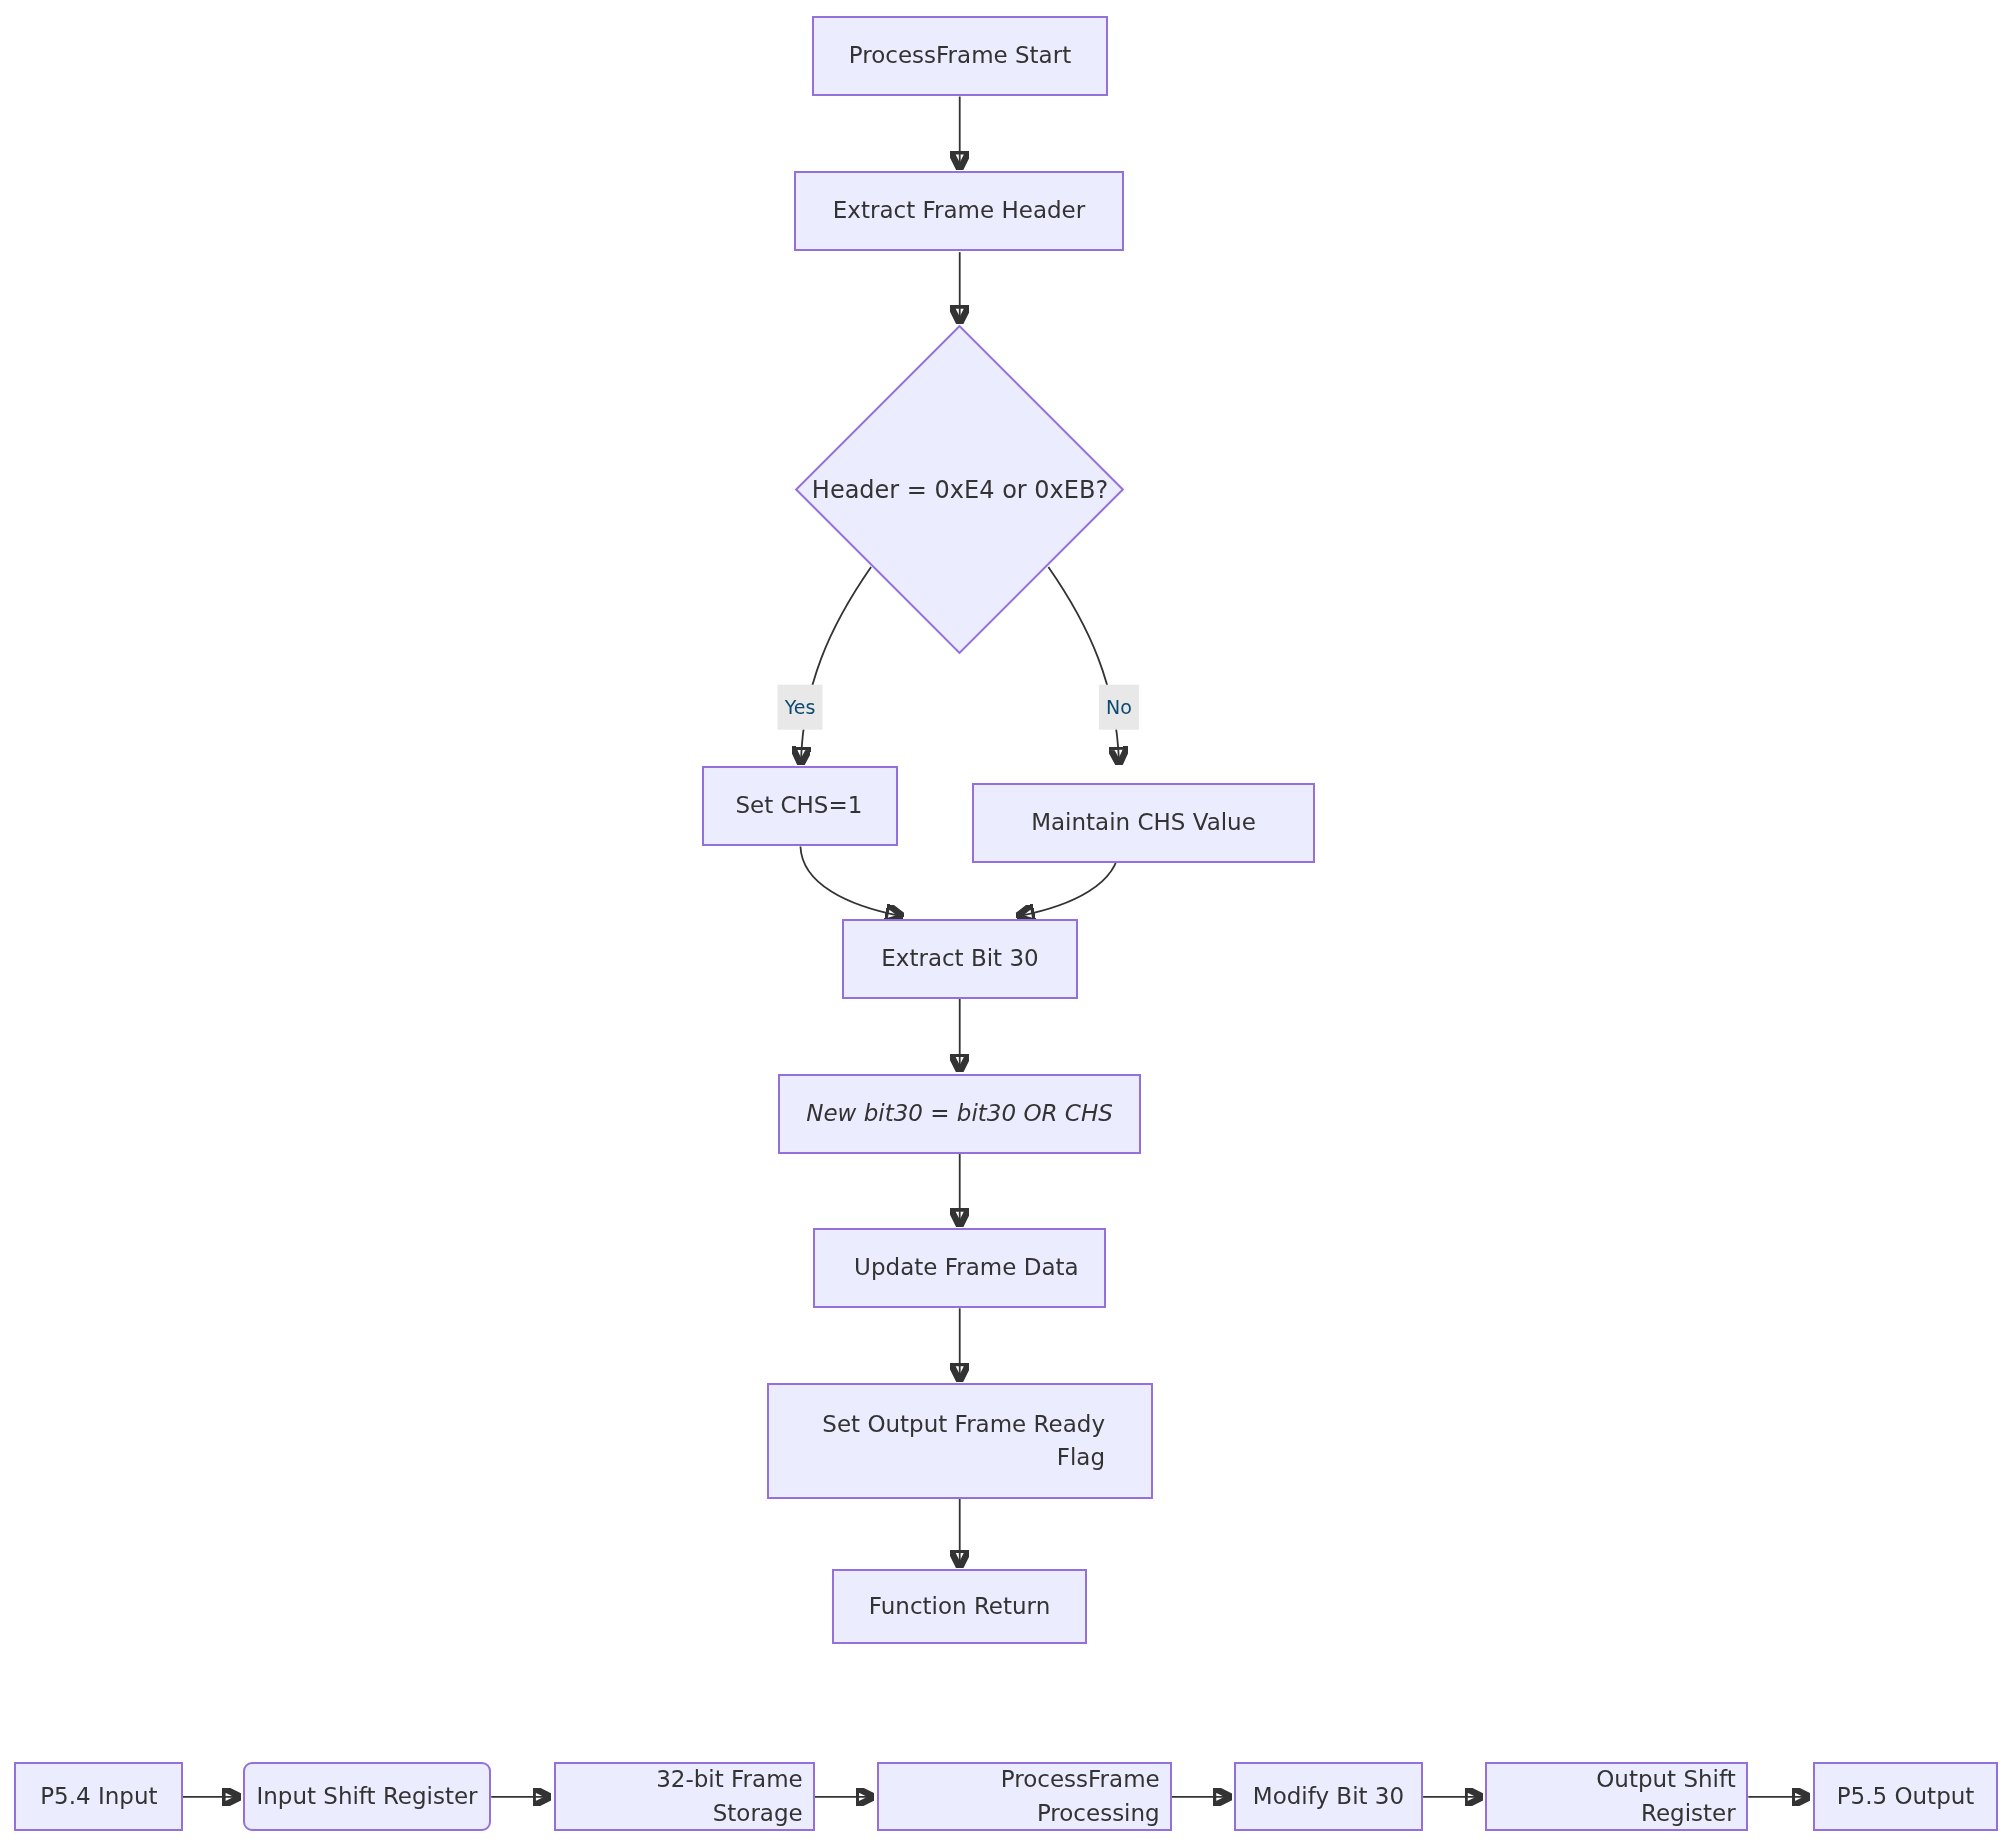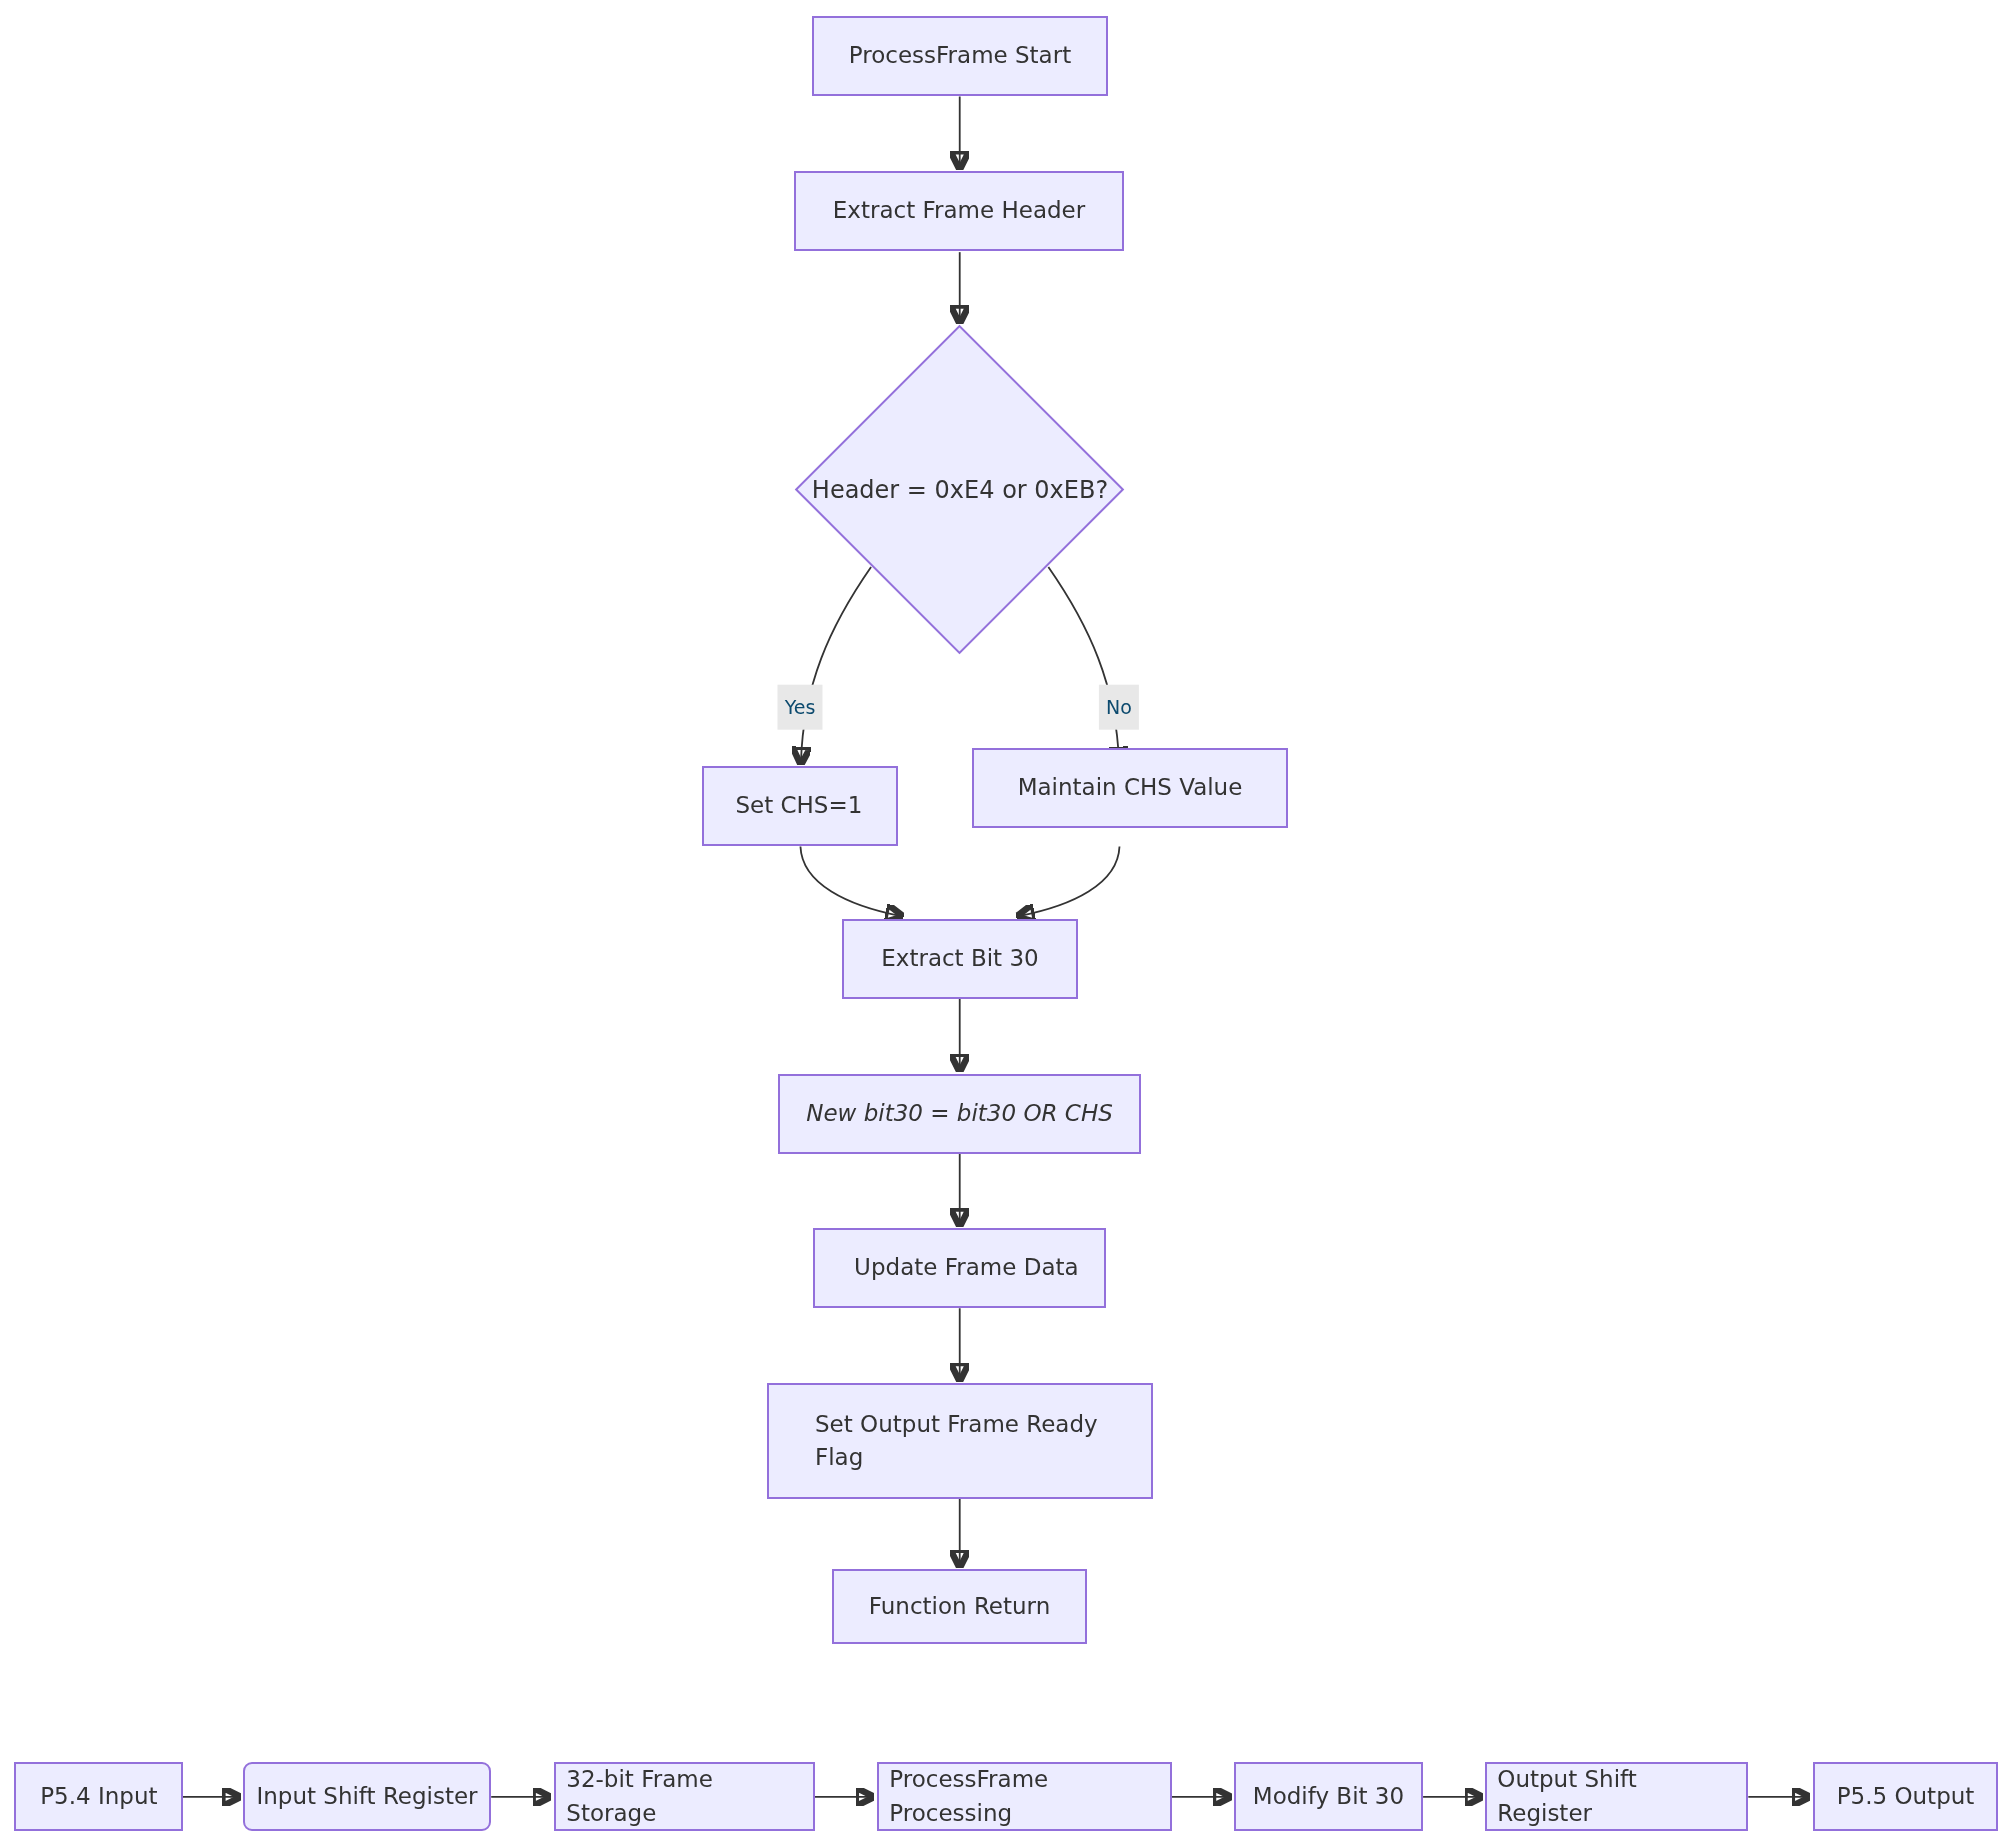--- a/index.html
+++ b/index.html
@@ -24,31 +24,31 @@
   }
   .edges path { stroke: #333333; stroke-width: 3.5px; fill: none; }
   .node {
     position: absolute;
     box-sizing: border-box;
     background: #ECECFF;
     border: 2.1px solid #9370DB;
     display: flex;
     align-items: center;
     justify-content: center;
-    text-align: left;
+    text-align: right;
     font-size: 23px;
     line-height: 1.45;
     color: #333333;
     padding: 0 10.3px;
   }
   
   #n-start            { left: 812px; top: 15.5px;   width: 296px; height: 80px; }
   #n-extract-header   { left: 794px; top: 171px;  width: 330px; height: 80px; }
   #n-set-chs          { left: 702px; top: 766px; width: 196px; height: 80px; padding-left: 8px; }
-  #n-maintain-chs     { left: 972px; top: 748px; width: 316px; height: 80px; }
+  #n-maintain-chs     { left: 972px; top: 783px; width: 343px; height: 80px; }
   #n-extract-bit30    { left: 842px; top: 919px; width: 236px; height: 80px; }
   #n-new-bit30        { left: 778px; top: 1074px; width: 363px; height: 80px; font-style: italic; }
   #n-update-frame     { left: 813px; top: 1228px; width: 293px; height: 80px; padding-left: 24px; }
   #n-set-output-flag  { left: 767px; top: 1383px; width: 386px; height: 116px; padding: 0 46px; }
   #n-function-return  { left: 832px; top: 1569px; width: 255px; height: 75px; }
 
   
   .diamond {
     position: absolute;
     left: 795px; top: 325px;

